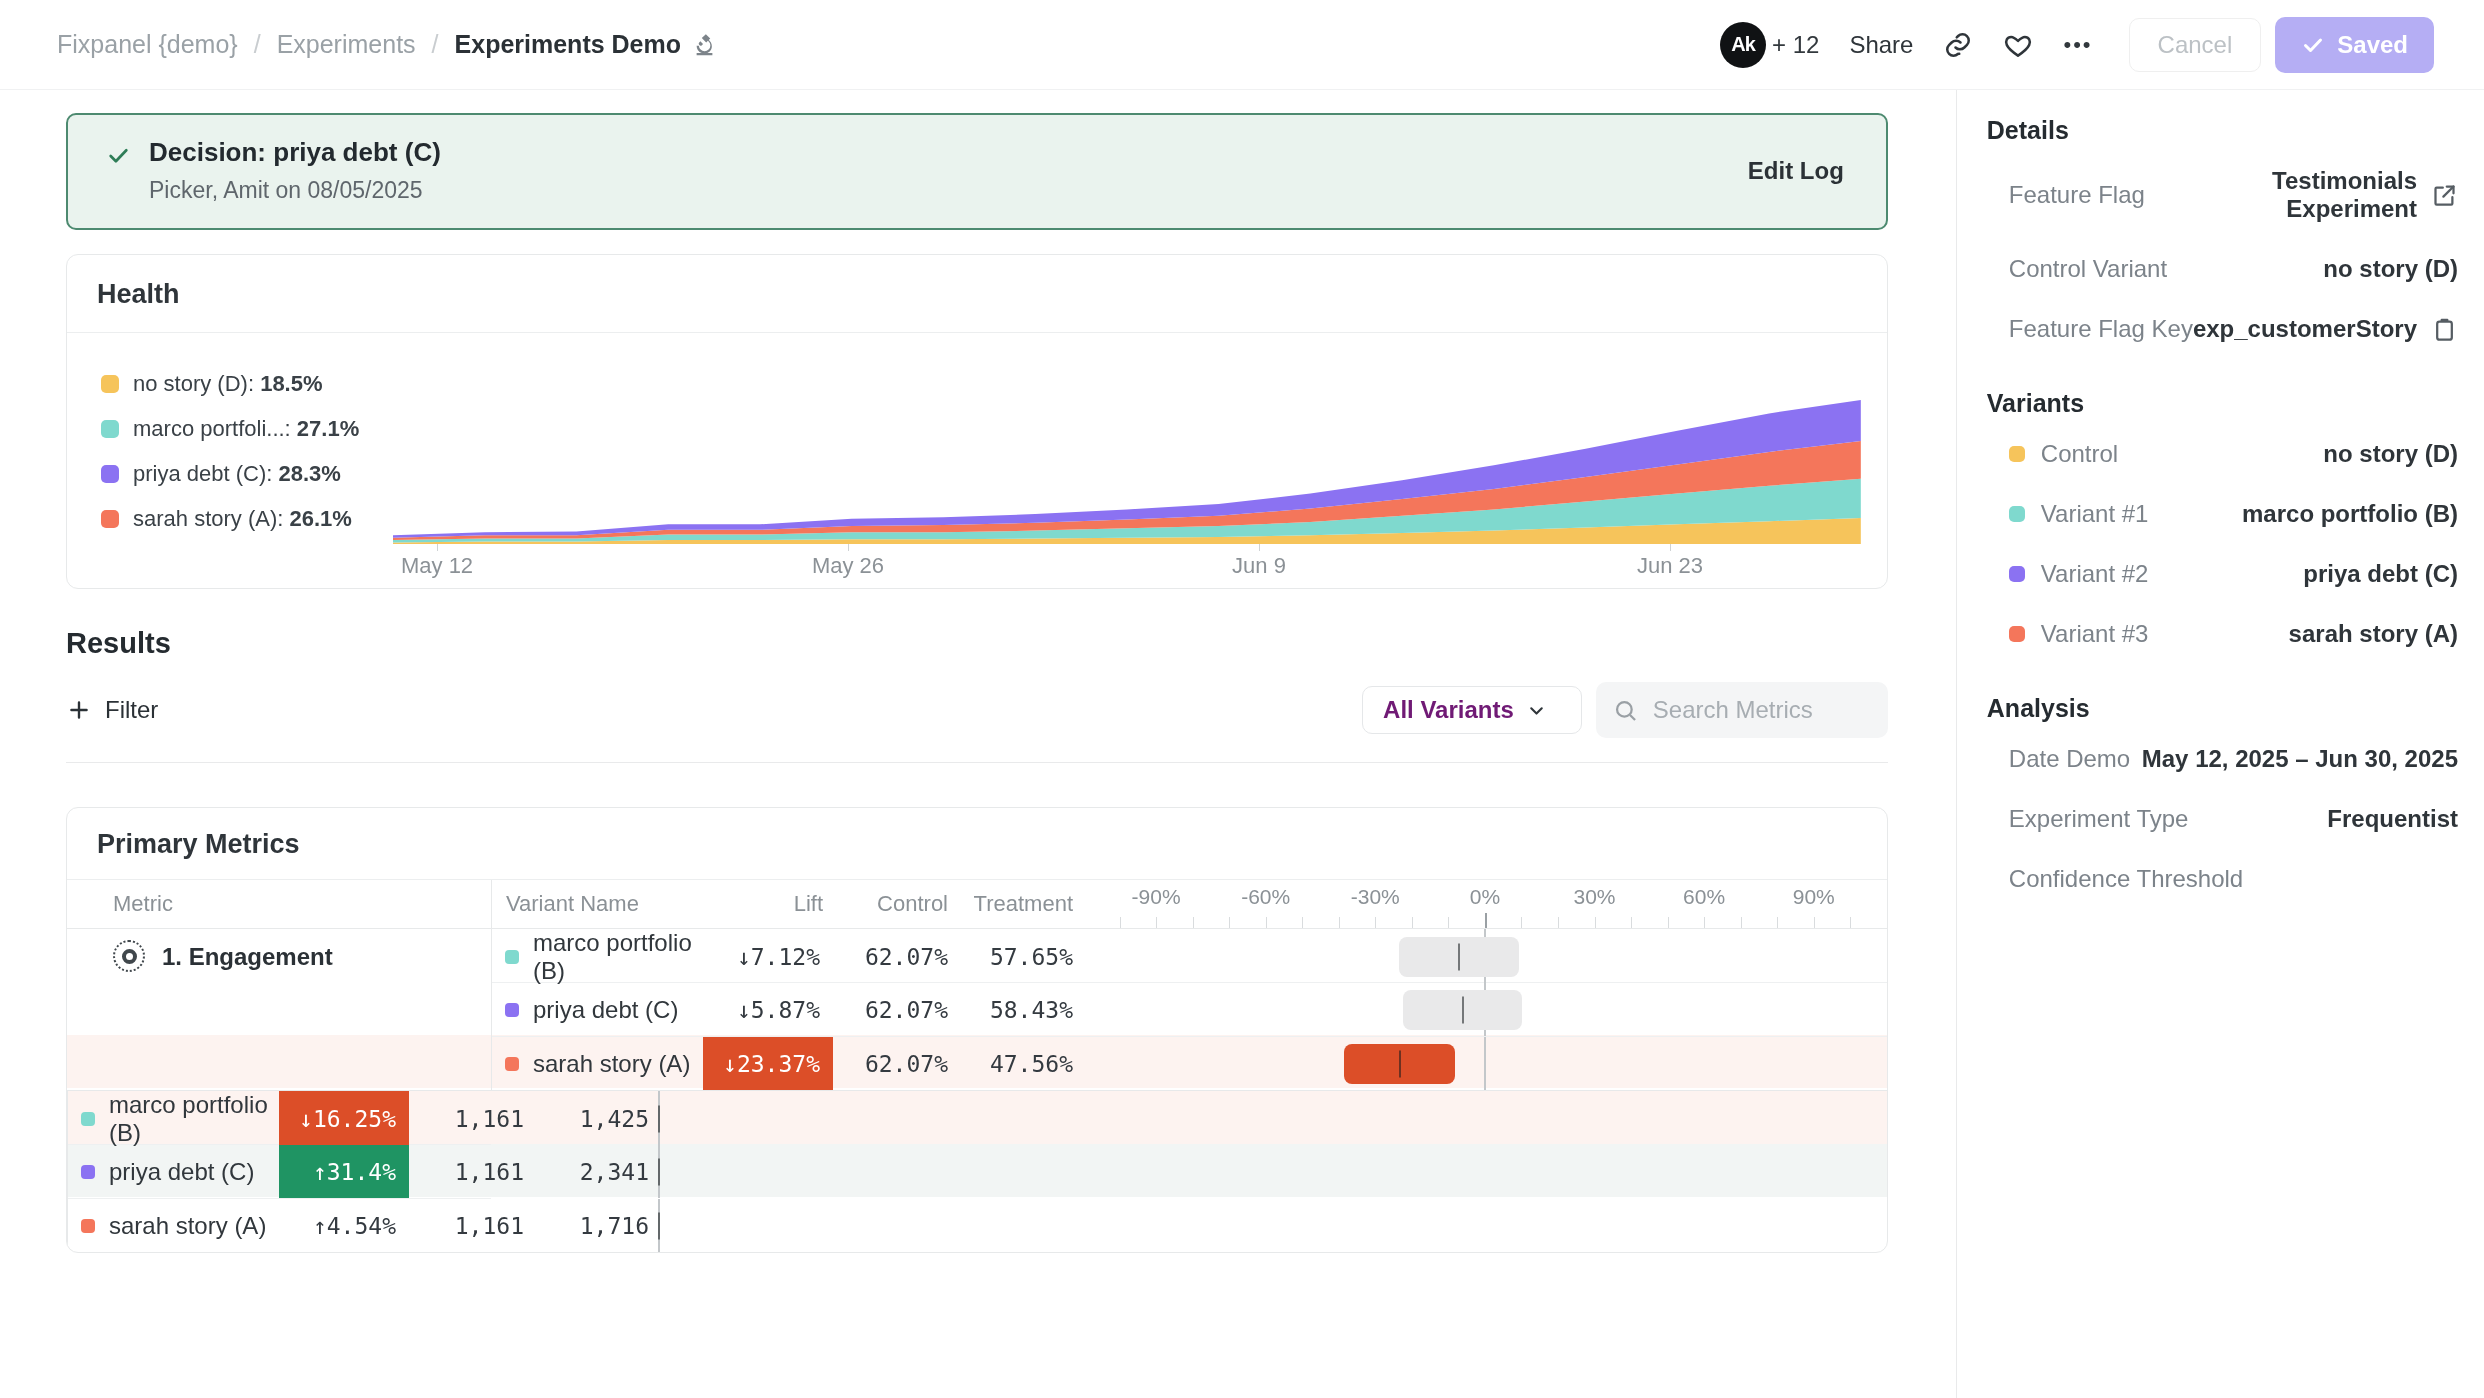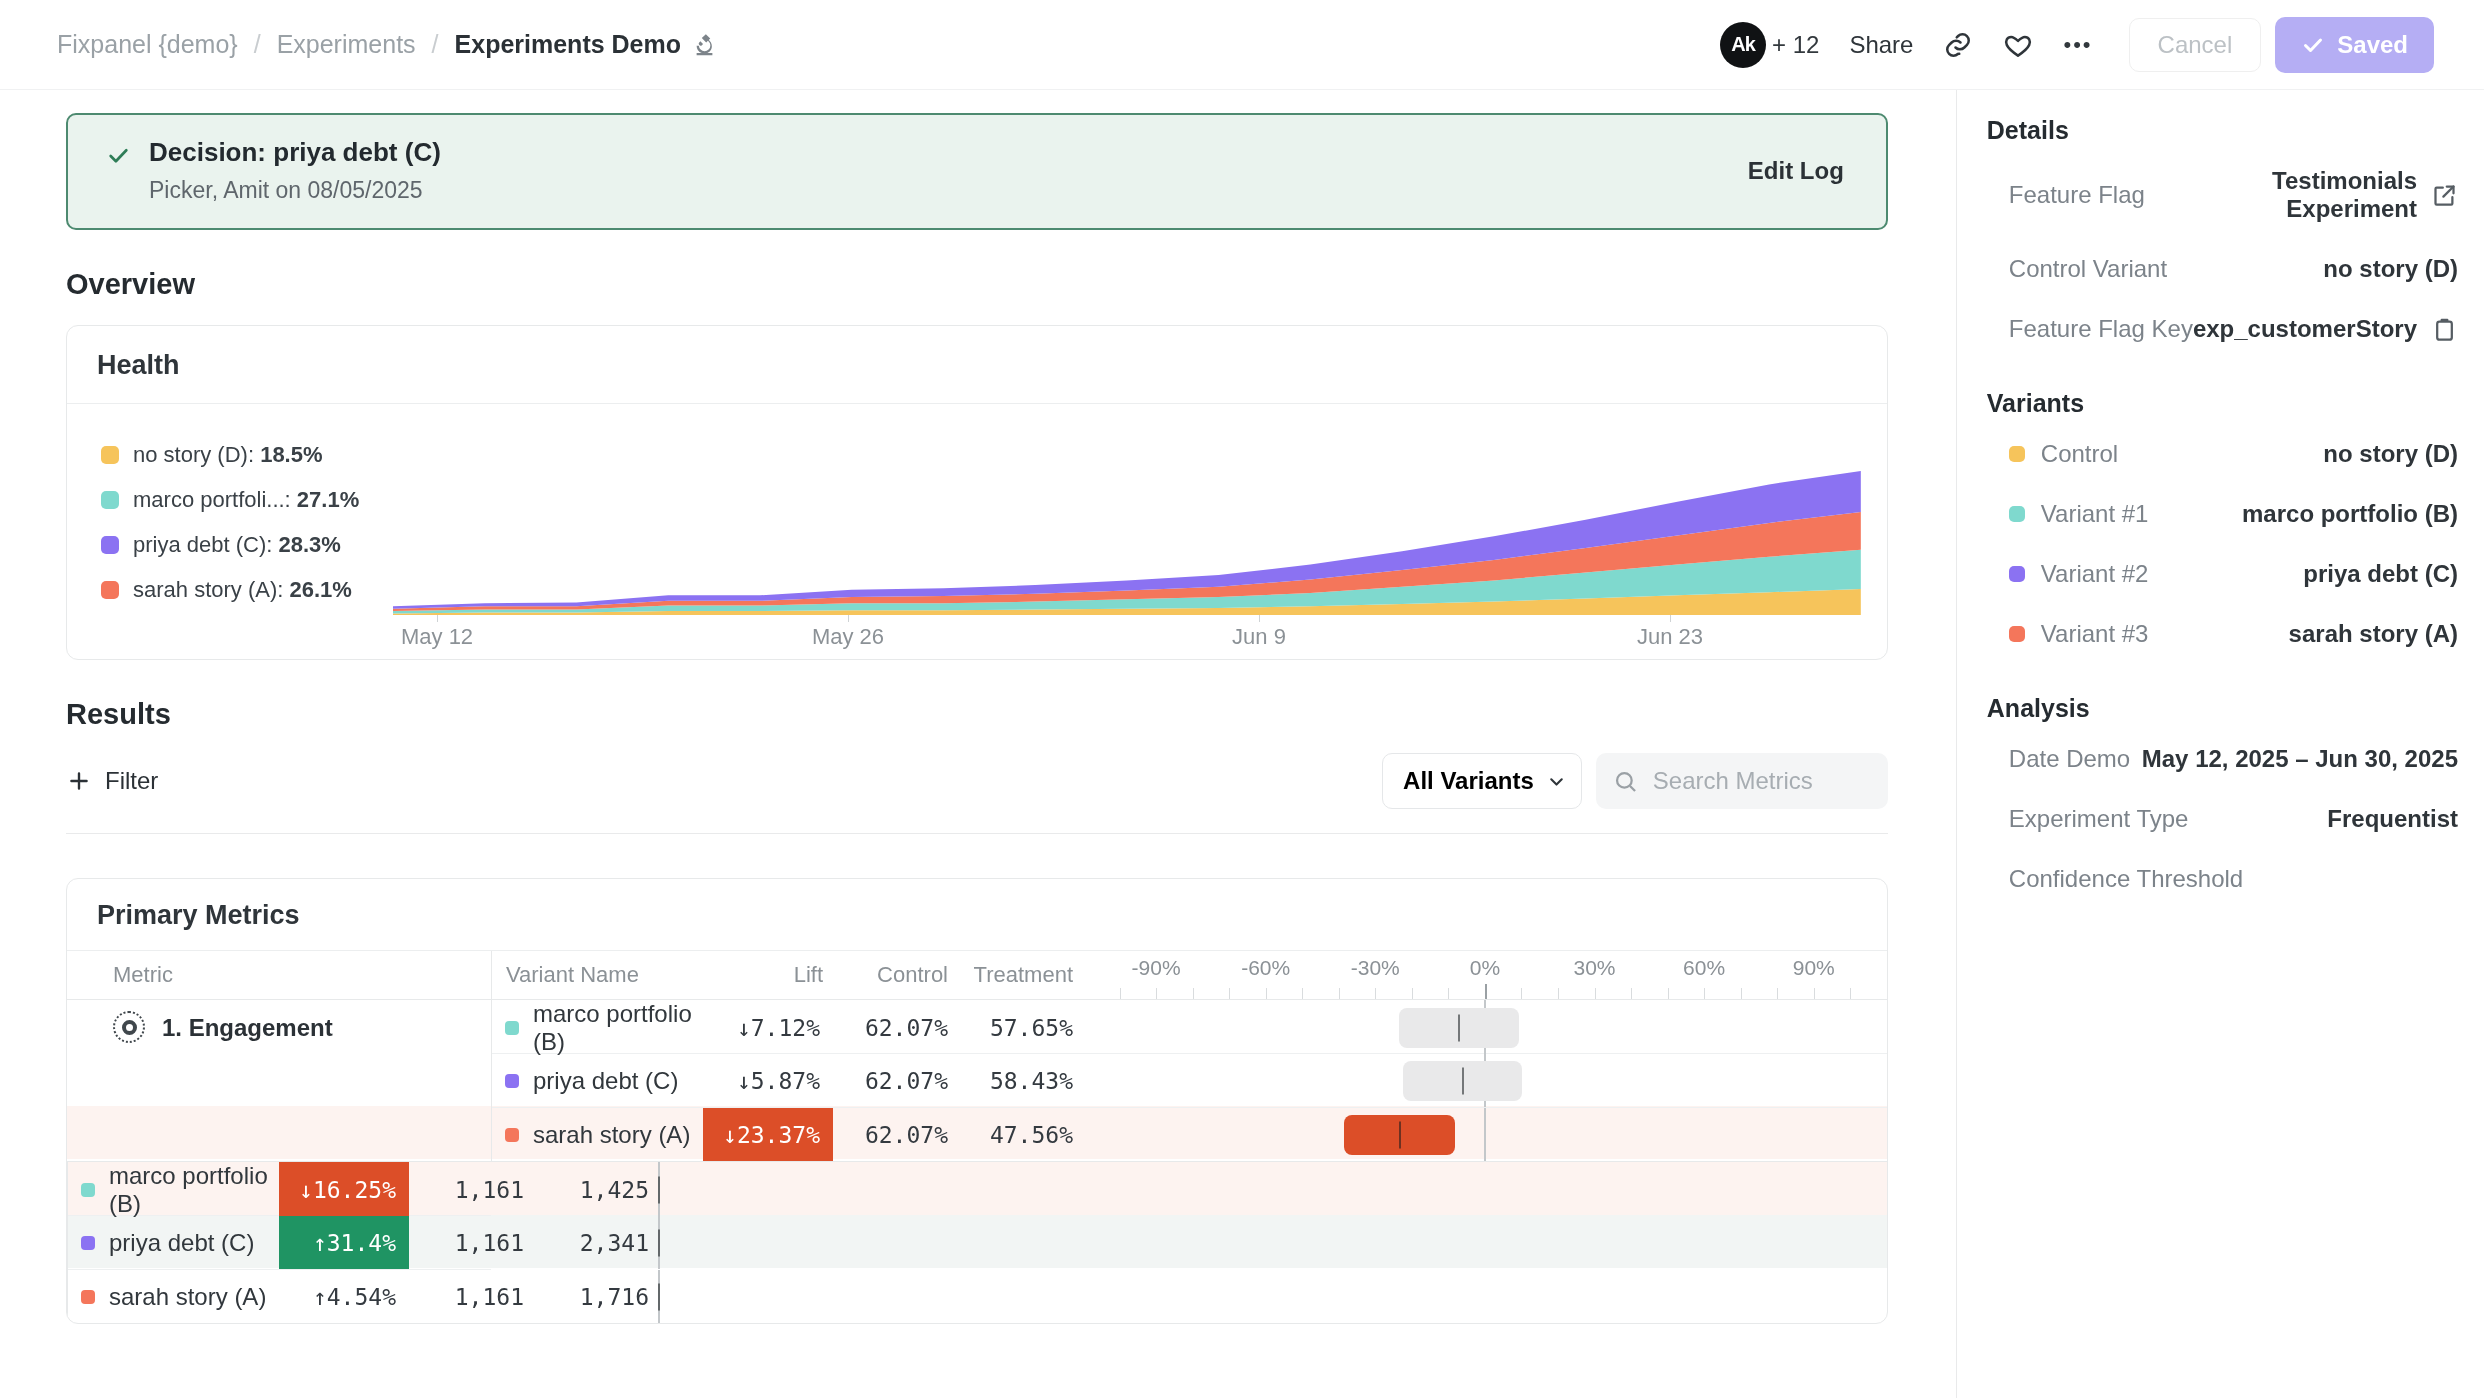--- a/index.html
+++ b/index.html
@@ -52,22 +52,22 @@
   .lg-val{font-weight:700;}
   .health-chart-wrap{flex:1;display:flex;flex-direction:column;justify-content:flex-end;padding-bottom:8px;}
   .health-svg{width:100%;height:150px;}
   .health-xlabels{position:relative;height:36px;}
   .health-xlabels .xlab{position:absolute;top:9px;transform:translateX(-50%);font-size:22px;color:#8b9196;white-space:nowrap;}
   .health-xlabels .xtick{position:absolute;top:0;width:1px;height:7px;background:#cfd3d5;}
   
   .filter-row{display:flex;justify-content:space-between;align-items:center;margin-top:22px;}
   .filter-btn{display:flex;align-items:center;gap:13px;font-size:24px;font-weight:500;color:#2b3136;cursor:pointer;}
   .filter-right{display:flex;gap:14px;align-items:center;}
-  .variants-btn{height:56px;border:1px solid #e5e7e9;border-radius:10px;background:#fff;display:flex;
-    align-items:center;gap:12px;padding:0 14px 0 20px;font-size:24px;font-weight:600;color:#000000;cursor:pointer;}
+  .variants-btn{height:48px;border:1px solid #e5e7e9;border-radius:10px;background:#fff;display:flex;
+    align-items:center;gap:12px;padding:0 34px 0 20px;font-size:24px;font-weight:600;color:#701a75;cursor:pointer;}
   .search-box{height:56px;width:292px;background:#f4f5f6;border-radius:10px;display:flex;align-items:center;
     gap:12px;padding:0 16px;box-sizing:border-box;}
   .search-box input{border:none;outline:none;background:transparent;font-size:24px;color:#3a4147;width:100%;
     font-family:"Liberation Sans",sans-serif;}
   .search-box input::placeholder{color:#a7adb2;}
   .results-divider{height:1px;background:#e9eaeb;margin-top:24px;}
   
   .pm-card{margin-top:44px;border:1px solid #e7e9ea;border-radius:12px;overflow:hidden;background:#fff;}
   .pm-title{padding:21px 30px 19px;font-size:27px;font-weight:700;border-bottom:1px solid #eceeef;}
   .pm-head{display:grid;grid-template-columns:424px 1fr;height:48px;}
@@ -170,21 +170,20 @@
             </svg>
         </span>
         <div>
           <div class="banner-title">Decision: priya debt (C)</div>
           <div class="banner-meta">Picker, Amit on 08/05/2025</div>
         </div>
       </div>
       <span class="banner-action">Edit Log</span>
     </div>
 
-    <h2 class="section-heading">Overview</h2>
 
     <div class="cards">
 
       <section class="card">
         <div class="card-head">Health</div>
         <div class="health-body">
           <div class="health-legend">
               <div class="legend-row">
                 <span class="swatch" style="background:#F6C45B"></span>
                 <span class="legend-text">no story (D): <span class="lg-val">18.5%</span></span>

